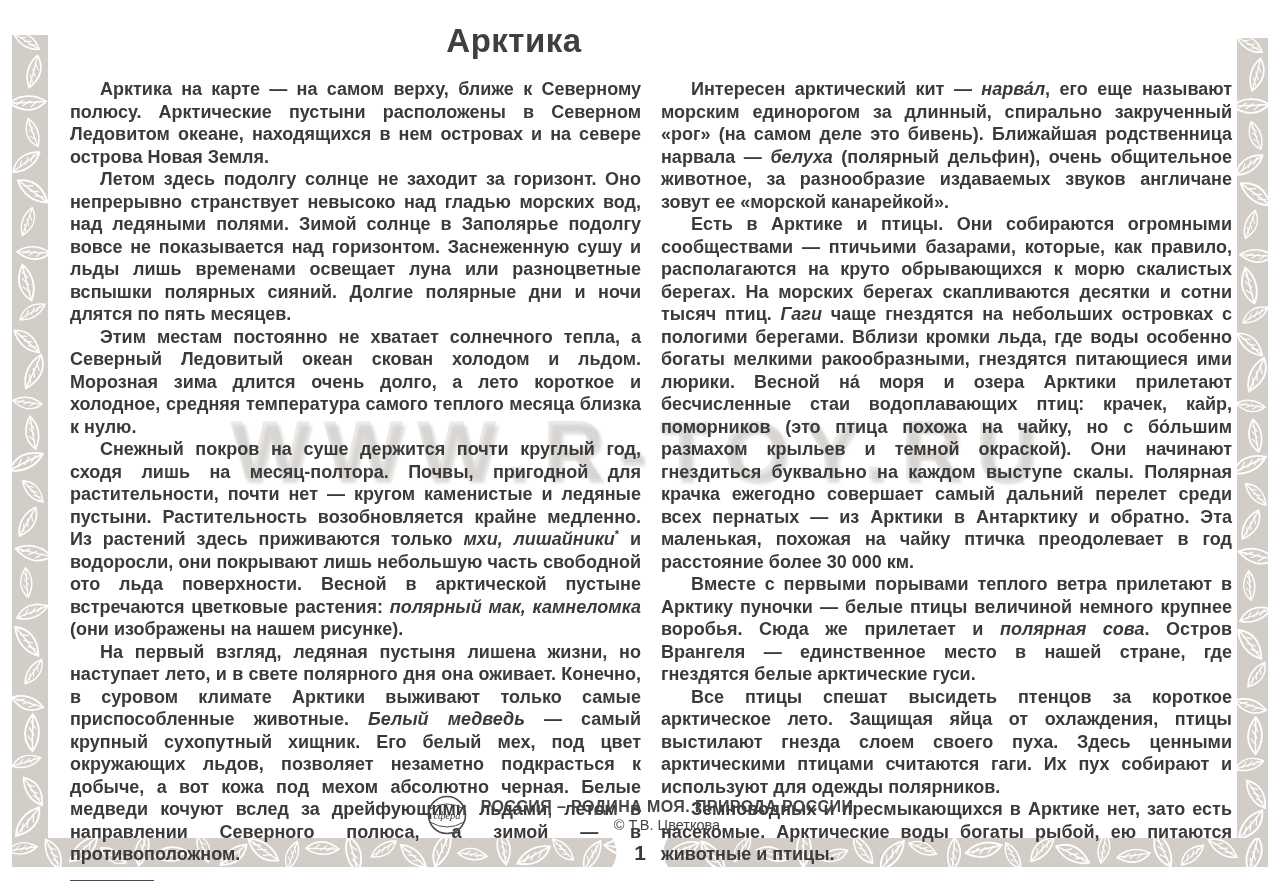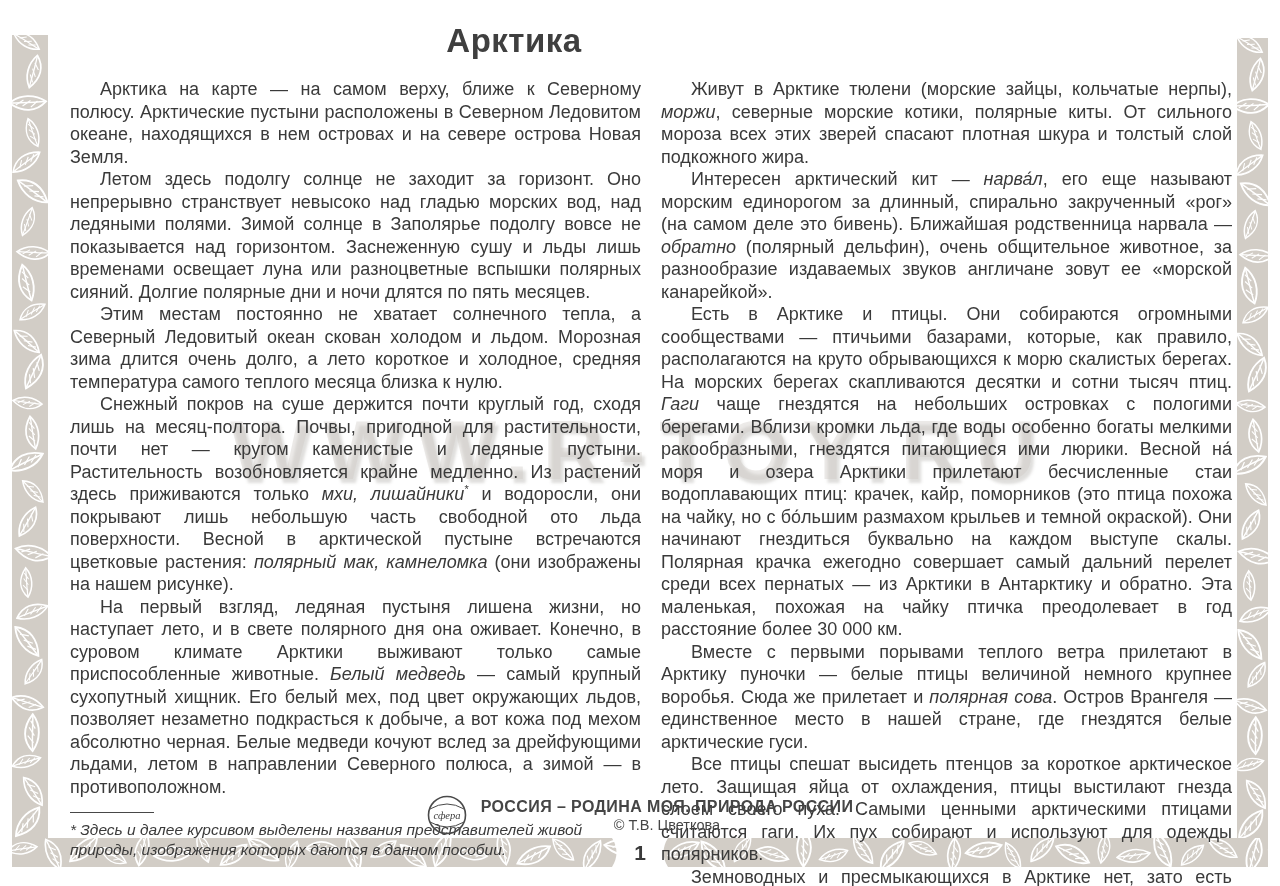--- a/index.html
+++ b/index.html
@@ -39,20 +39,21 @@
   
   .content{
     position:absolute;left:70px;top:78px;width:1162px;
     display:flex;gap:20px;
   }
   .col{width:571px;}
   .col p{
     font-size:18px;line-height:22.5px;
     text-align:justify;text-indent:30px;
     color:var(--text);
+    font-weight:bold;
   }
   .col p i{font-style:italic;}
   sup{font-size:11px;vertical-align:super;line-height:0;}
   
   .footnote-divider{
     border:none;border-top:1.5px solid #474747;
     width:84px;margin:14px 0 7px 0;
   }
   .footnote{
     font-size:15.5px;line-height:19.5px;font-style:italic;
@@ -597,25 +598,24 @@
   <div class="col">
     <p><span>Арктика на карте — на самом верху, ближе к Северному полюсу. Арктические пустыни расположены в Северном Ледовитом океане, находящихся в нем островах и на севере острова Новая Земля.</span></p>
     <p><span>Летом здесь подолгу солнце не заходит за горизонт. Оно непрерывно странствует невысоко над гладью морских вод, над ледяными полями. Зимой солнце в Заполярье подолгу вовсе не показывается над горизонтом. Заснеженную сушу и льды лишь временами освещает луна или разноцветные вспышки полярных сияний. Долгие полярные дни и ночи длятся по пять месяцев.</span></p>
     <p><span>Этим местам постоянно не хватает солнечного тепла, а Северный Ледовитый океан скован холодом и льдом. Морозная зима длится очень долго, а лето короткое и холодное, средняя температура самого теплого месяца близка к нулю.</span></p>
     <p><span>Снежный покров на суше держится почти круглый год, сходя лишь на месяц-полтора. Почвы, пригодной для растительности, почти нет — кругом каменистые и ледяные пустыни. Растительность возобновляется крайне медленно. Из растений здесь приживаются только </span><i>мхи, лишайники</i><sup><span>*</span></sup><span> и водоросли, они покрывают лишь небольшую часть свободной ото льда поверхности. Весной в арктической пустыне встречаются цветковые растения: </span><i>полярный мак, камнеломка</i><span> (они изображены на нашем рисунке).</span></p>
     <p><span>На первый взгляд, ледяная пустыня лишена жизни, но наступает лето, и в свете полярного дня она оживает. Конечно, в суровом климате Арктики выживают только самые приспособленные животные. </span><i>Белый медведь</i><span> — самый крупный сухопутный хищник. Его белый мех, под цвет окружающих льдов, позволяет незаметно подкрасться к добыче, а вот кожа под мехом абсолютно черная. Белые медведи кочуют вслед за дрейфующими льдами, летом в направлении Северного полюса, а зимой — в противоположном.</span></p>
     <hr class="footnote-divider">
     <div class="footnote"><i>* Здесь и далее курсивом выделены названия представителей живой природы, изображения которых даются в данном пособии.</i></div>
   </div>
   <div class="col">
-    <p><span>Живут в Арктике тюлени (морские зайцы, кольчатые нерпы), </span><i>моржи</i><span>, северные морские котики, полярные киты. От сильного мороза всех этих зверей спасают плотная шкура и толстый слой подкожного жира.</span></p>
-    <p><span>Интересен арктический кит — </span><i>нарва́л</i><span>, его еще называют морским единорогом за длинный, спирально закрученный «рог» (на самом деле это бивень). Ближайшая родственница нарвала — </span><i>обратно</i><span> (полярный дельфин), очень общительное животное, за разнообразие издаваемых звуков англичане зовут ее «морской канарейкой».</span></p>
+    <p><span>Интересен арктический кит — </span><i>нарва́л</i><span>, его еще называют морским единорогом за длинный, спирально закрученный «рог» (на самом деле это бивень). Ближайшая родственница нарвала — </span><i>белуха</i><span> (полярный дельфин), очень общительное животное, за разнообразие издаваемых звуков англичане зовут ее «морской канарейкой».</span></p>
     <p><span>Есть в Арктике и птицы. Они собираются огромными сообществами — птичьими базарами, которые, как правило, располагаются на круто обрывающихся к морю скалистых берегах. На морских берегах скапливаются десятки и сотни тысяч птиц. </span><i>Гаги</i><span> чаще гнездятся на небольших островках с пологими берегами. Вблизи кромки льда, где воды особенно богаты мелкими ракообразными, гнездятся питающиеся ими люрики. Весной на́ моря и озера Арктики прилетают бесчисленные стаи водоплавающих птиц: крачек, кайр, поморников (это птица похожа на чайку, но с бо́льшим размахом крыльев и темной окраской). Они начинают гнездиться буквально на каждом выступе скалы. Полярная крачка ежегодно совершает самый дальний перелет среди всех пернатых — из Арктики в Антарктику и обратно. Эта маленькая, похожая на чайку птичка преодолевает в год расстояние более 30 000 км.</span></p>
     <p><span>Вместе с первыми порывами теплого ветра прилетают в Арктику пуночки — белые птицы величиной немного крупнее воробья. Сюда же прилетает и </span><i>полярная сова</i><span>. Остров Врангеля — единственное место в нашей стране, где гнездятся белые арктические гуси.</span></p>
-    <p><span>Все птицы спешат высидеть птенцов за короткое арктическое лето. Защищая яйца от охлаждения, птицы выстилают гнезда слоем своего пуха. Самыми ценными арктическими птицами считаются гаги. Их пух собирают и используют для одежды полярников.</span></p>
+    <p><span>Все птицы спешат высидеть птенцов за короткое арктическое лето. Защищая яйца от охлаждения, птицы выстилают гнезда слоем своего пуха. Здесь ценными арктическими птицами считаются гаги. Их пух собирают и используют для одежды полярников.</span></p>
     <p><span>Земноводных и пресмыкающихся в Арктике нет, зато есть насекомые. Арктические воды богаты рыбой, ею питаются животные и птицы.</span></p>
   </div>
 </div>
 
 <div class="footer">
   <svg class="logo" viewBox="0 0 40 40">
     <circle cx="20" cy="20" r="18.5" fill="none" stroke="#4a4a4a" stroke-width="1.6"></circle>
     <path d="M3,14 Q20,4 37,14" fill="none" stroke="#4a4a4a" stroke-width="1"></path>
     <path d="M3,27 Q20,37 37,27" fill="none" stroke="#4a4a4a" stroke-width="1"></path>
     <text x="20" y="24" text-anchor="middle" font-size="10.5" font-style="italic" font-family="Liberation Serif, serif" fill="#3a3a3a">сфера</text>

